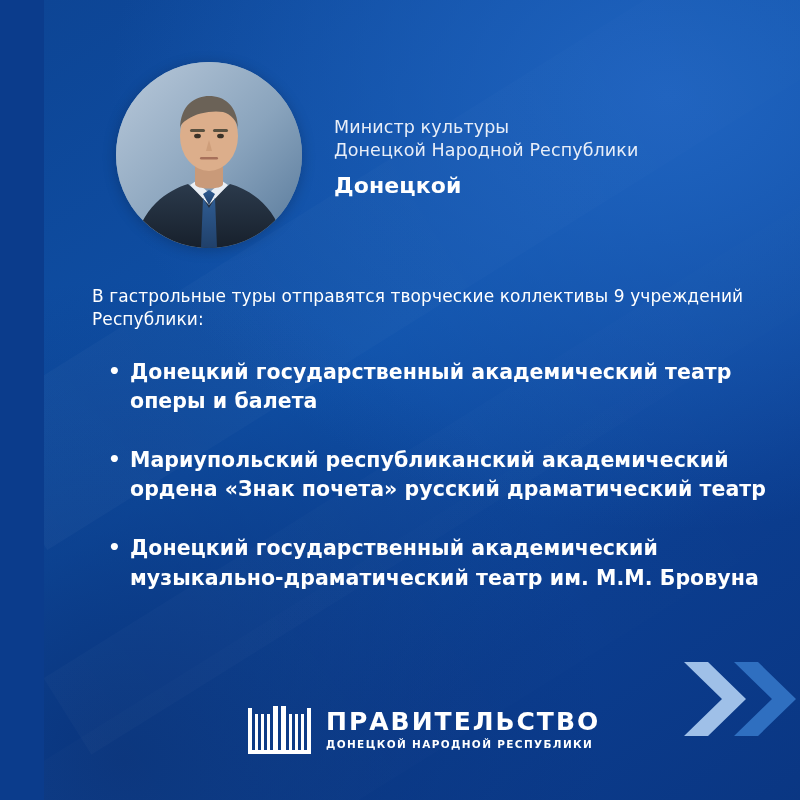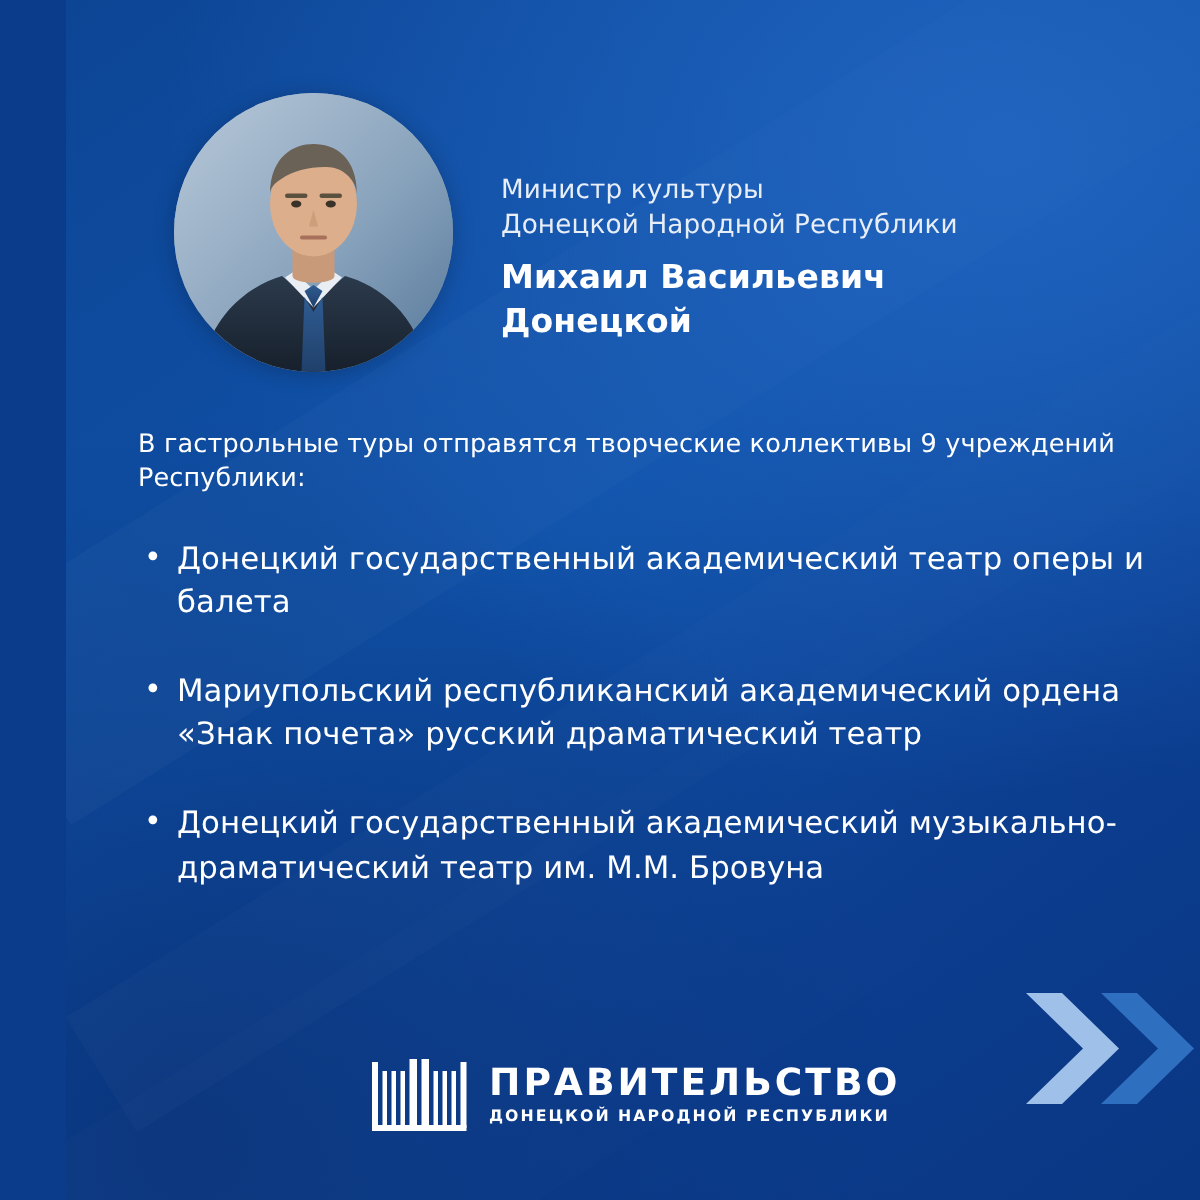--- a/index.html
+++ b/index.html
@@ -85,26 +85,27 @@
     color: #ffffff;
     font-size: 17px;
     font-weight: normal;
     line-height: 1.38;
     letter-spacing: .1px;
   }
 
   
   .list {
     position: absolute;
-    left: 44px;
+    left: 56px;
     top: 358px;
     width: 700px;
     margin: 0;
     padding: 0;
     list-style: none;
+    font-weight: bold;
   }
   .list li {
     position: relative;
     padding-left: 30px;
     margin-bottom: 30px;
     color: #ffffff;
     font-size: 20.5px;
     line-height: 1.42;
     letter-spacing: .05px;
   }
@@ -208,21 +209,20 @@
         <rect x="84" y="95" width="18" height="2.6" rx="1.3" fill="#a7705a"></rect>
       </svg>
     </div>
 
     <div class="minister-meta">
       <div>Министр культуры</div>
       <div>Донецкой Народной Республики</div>
     </div>
 
     <div class="minister-name">
-      <div>Михаил Васильевич</div>
       <div>Донецкой</div>
     </div>
   </div>
 
   <div class="headline">В гастрольные туры отправятся творческие коллективы 9 учреждений Республики:</div>
 
   <ul class="list">
     <li>Донецкий государственный академический театр оперы и балета</li>
     <li>Мариупольский республиканский академический ордена «Знак почета» русский драматический театр</li>
     <li>Донецкий государственный академический музыкально-драматический театр им. М.М. Бровуна</li>

